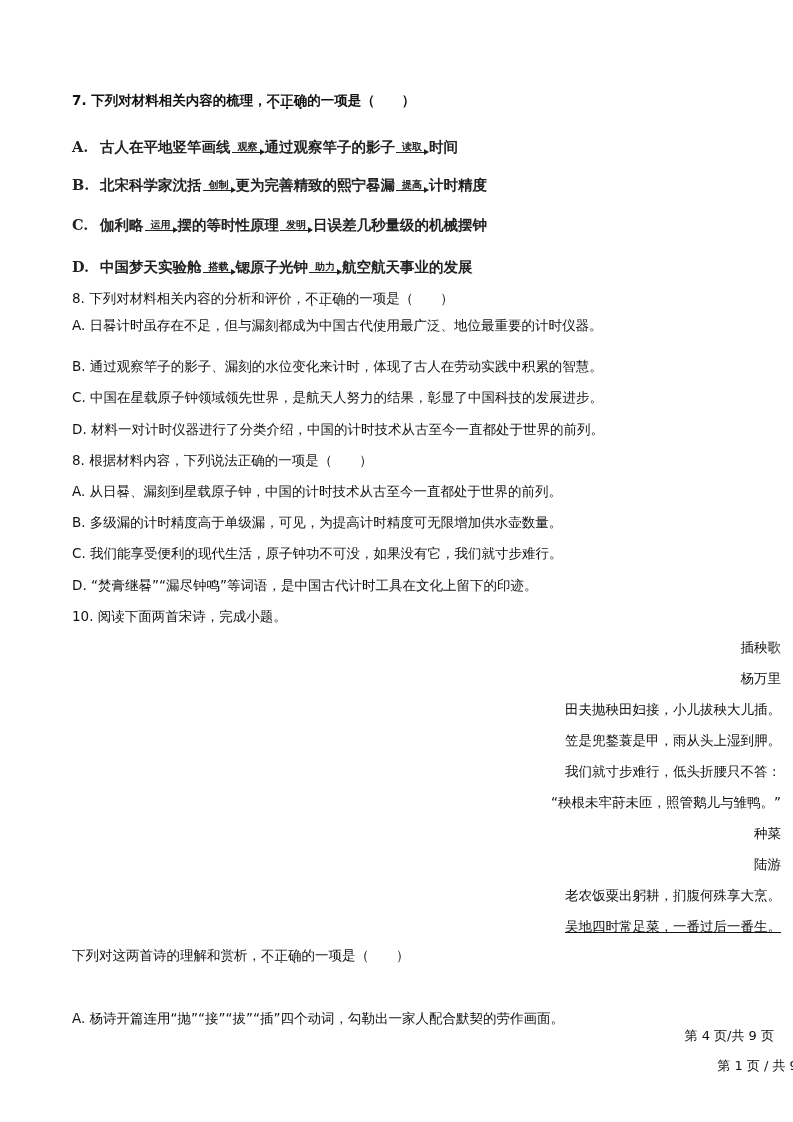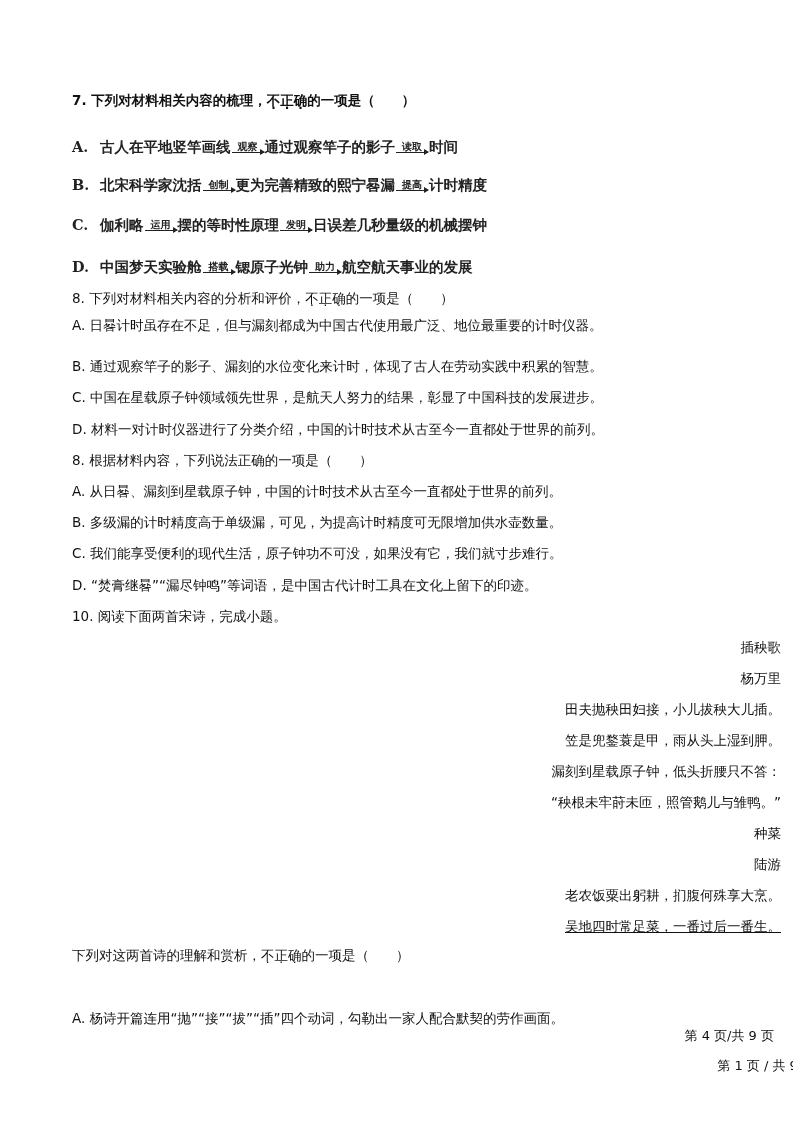--- a/index.html
+++ b/index.html
@@ -106,21 +106,21 @@
 <div class="line" style="top:513px;">B. 多级漏的计时精度高于单级漏，可见，为提高计时精度可无限增加供水壶数量。</div>
 <div class="line" style="top:544px;">C. 我们能享受便利的现代生活，原子钟功不可没，如果没有它，我们就寸步难行。</div>
 <div class="line" style="top:576px;">D. “焚膏继晷”“漏尽钟鸣”等词语，是中国古代计时工具在文化上留下的印迹。</div>
 
 <div class="line" style="top:607px;">10. 阅读下面两首宋诗，完成小题。</div>
 
 <div class="center" style="top:638px;">插秧歌</div>
 <div class="center" style="top:669px;">杨万里</div>
 <div class="center" style="top:700px;">田夫抛秧田妇接，小儿拔秧大儿插。</div>
 <div class="center" style="top:731px;">笠是兜鍪蓑是甲，雨从头上湿到胛。</div>
-<div class="center" style="top:762px;">漏刻到星载原子钟，低头折腰只不答：</div>
+<div class="center" style="top:762px;">我们就寸步难行，低头折腰只不答：</div>
 <div class="center" style="top:793px;">“秧根未牢莳未匝，照管鹅儿与雏鸭。”</div>
 
 <div class="center" style="top:824px;">种菜</div>
 <div class="center" style="top:855px;">陆游</div>
 <div class="center" style="top:886px;">老农饭粟出躬耕，扪腹何殊享大烹。</div>
 <div class="center" style="top:917px;text-decoration:underline;">吴地四时常足菜，一番过后一番生。</div>
 
 <div class="line" style="top:946px;">
   <span>下列对这两首诗的理解和赏析，</span><span class="dot">不</span><span class="dot">正</span><span class="dot">确</span><span>的一项是（　　）</span>
 </div>

